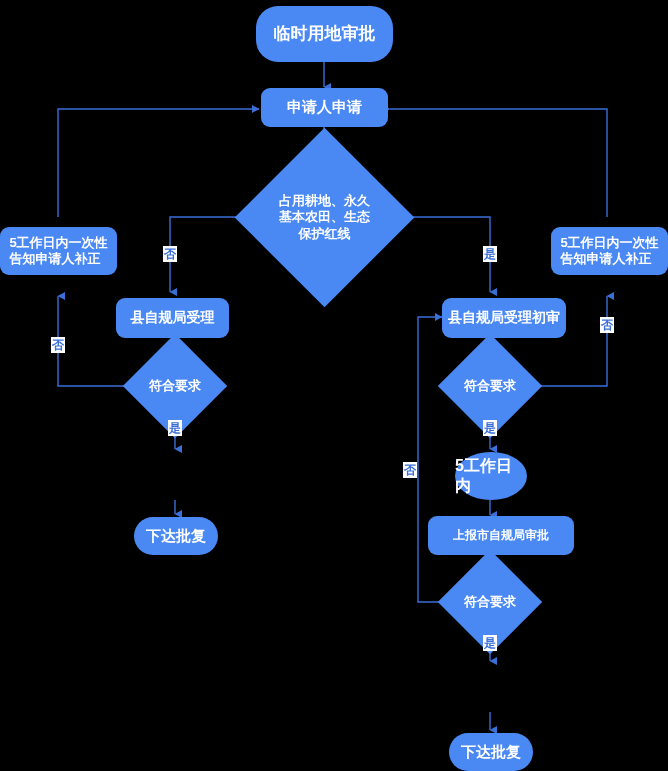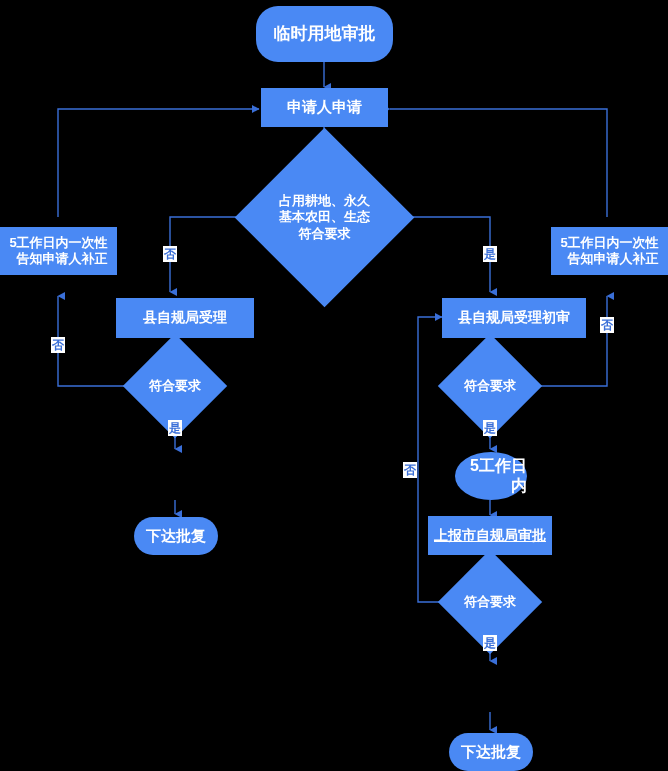--- a/index.html
+++ b/index.html
@@ -24,30 +24,30 @@
     pointer-events: none;
   }
   .node {
     position: absolute;
     background: #4a89f4;
     color: #ffffff;
     font-weight: bold;
     display: flex;
     align-items: center;
     justify-content: center;
-    text-align: right;
+    text-align: left;
     box-sizing: border-box;
     line-height: 1.25;
     white-space: pre-line;
   }
   .n-term {
     border-radius: 22px;
   }
   .n-rect {
-    border-radius: 0;
+    border-radius: 9px;
   }
   .n-ellipse {
     border-radius: 50%;
   }
   .n-diamond-wrap {
     position: absolute;
     background: transparent;
   }
   .n-diamond-shape {
     position: absolute;
@@ -135,49 +135,49 @@
   </svg>
 
   <div class="node n-term" style="left:256px; top:6px; width:137px; height:56px; font-size:17px;">临时用地审批</div>
 
   <div class="node n-rect" style="left:261px; top:88px; width:127px; height:39px; font-size:15px;">申请人申请</div>
 
   <div class="n-diamond-wrap" style="left:261px; top:154px; width:127px; height:127px;">
     <div class="n-diamond-shape"></div>
     <div class="n-diamond-label" style="font-size:13px;">占用耕地、永久
 基本农田、生态
-符合要求</div>
+保护红线</div>
   </div>
 
   <div class="node n-rect" style="left:0px; top:227px; width:117px; height:48px; font-size:13px;">5工作日内一次性
 告知申请人补正</div>
 
   <div class="node n-rect" style="left:551px; top:227px; width:117px; height:48px; font-size:13px;">5工作日内一次性
 告知申请人补正</div>
 
-  <div class="node n-rect" style="left:116px; top:298px; width:138px; height:40px; font-size:14px;">县自规局受理</div>
+  <div class="node n-rect" style="left:116px; top:298px; width:113px; height:40px; font-size:14px;">县自规局受理</div>
 
   <div class="n-diamond-wrap" style="left:130px; top:355px; width:90px; height:62px;">
     <div class="n-diamond-shape" style="transform: rotate(45deg) scale(0.82,1.19); transform-origin:center;"></div>
     <div class="n-diamond-label" style="font-size:13px;">符合要求</div>
   </div>
 
 
   <div class="node n-term" style="left:134px; top:517px; width:84px; height:38px; font-size:15px;">下达批复</div>
 
-  <div class="node n-rect" style="left:442px; top:298px; width:144px; height:40px; font-size:14px;">县自规局受理初审</div>
+  <div class="node n-rect" style="left:442px; top:298px; width:124px; height:40px; font-size:14px;">县自规局受理初审</div>
 
   <div class="n-diamond-wrap" style="left:445px; top:355px; width:90px; height:62px;">
     <div class="n-diamond-shape" style="transform: rotate(45deg) scale(0.82,1.19); transform-origin:center;"></div>
     <div class="n-diamond-label" style="font-size:13px;">符合要求</div>
   </div>
 
   <div class="node n-ellipse" style="left:455px; top:452px; width:72px; height:48px; font-size:16px;">5工作日内</div>
 
-  <div class="node n-rect" style="left:428px; top:516px; width:124px; height:39px; font-size:14px;text-decoration:underline;">上报市自规局审批</div>
+  <div class="node n-rect" style="left:428px; top:516px; width:146px; height:39px; font-size:12px;">上报市自规局审批</div>
 
   <div class="n-diamond-wrap" style="left:445px; top:571px; width:90px; height:62px;">
     <div class="n-diamond-shape" style="transform: rotate(45deg) scale(0.82,1.19); transform-origin:center;"></div>
     <div class="n-diamond-label" style="font-size:13px;">符合要求</div>
   </div>
 
 
   <div class="node n-term" style="left:449px; top:733px; width:84px; height:38px; font-size:15px;">下达批复</div>
 
   <div class="edge-label" style="left:163px; top:246px;">否</div>

